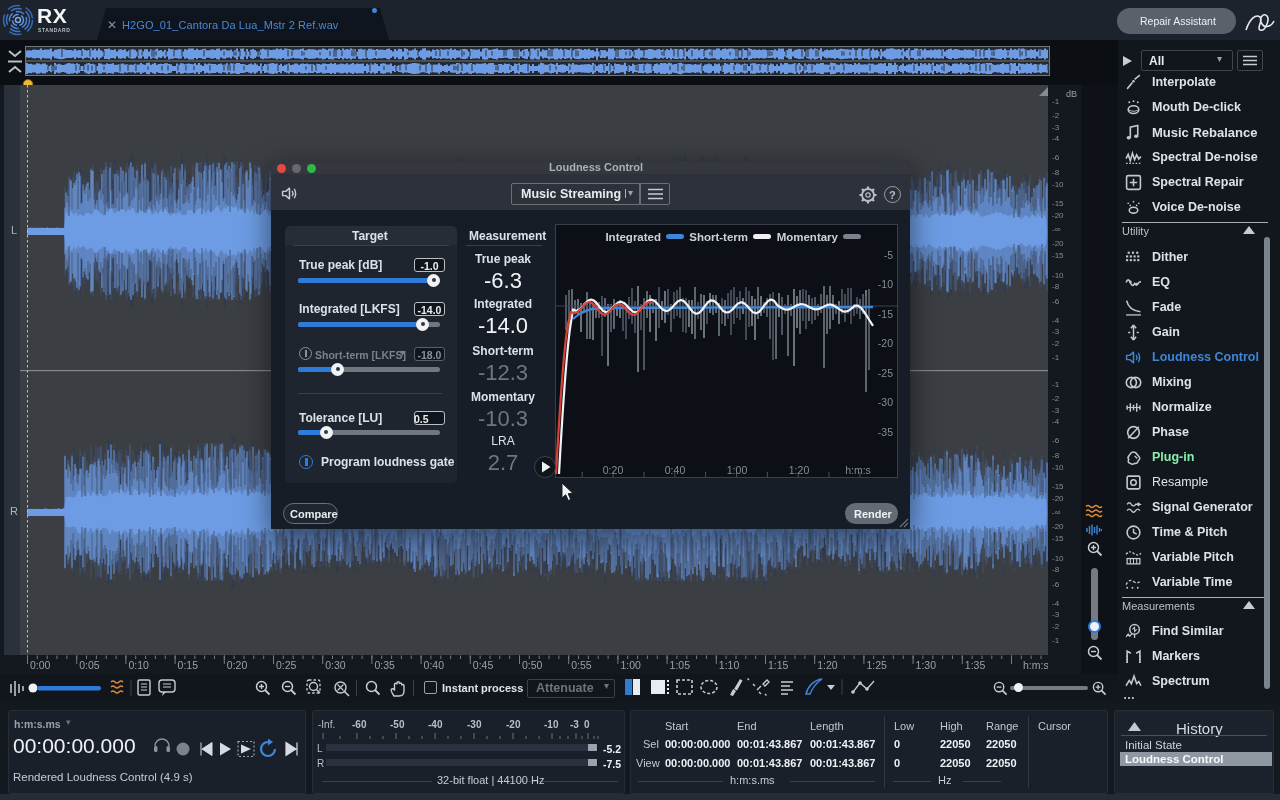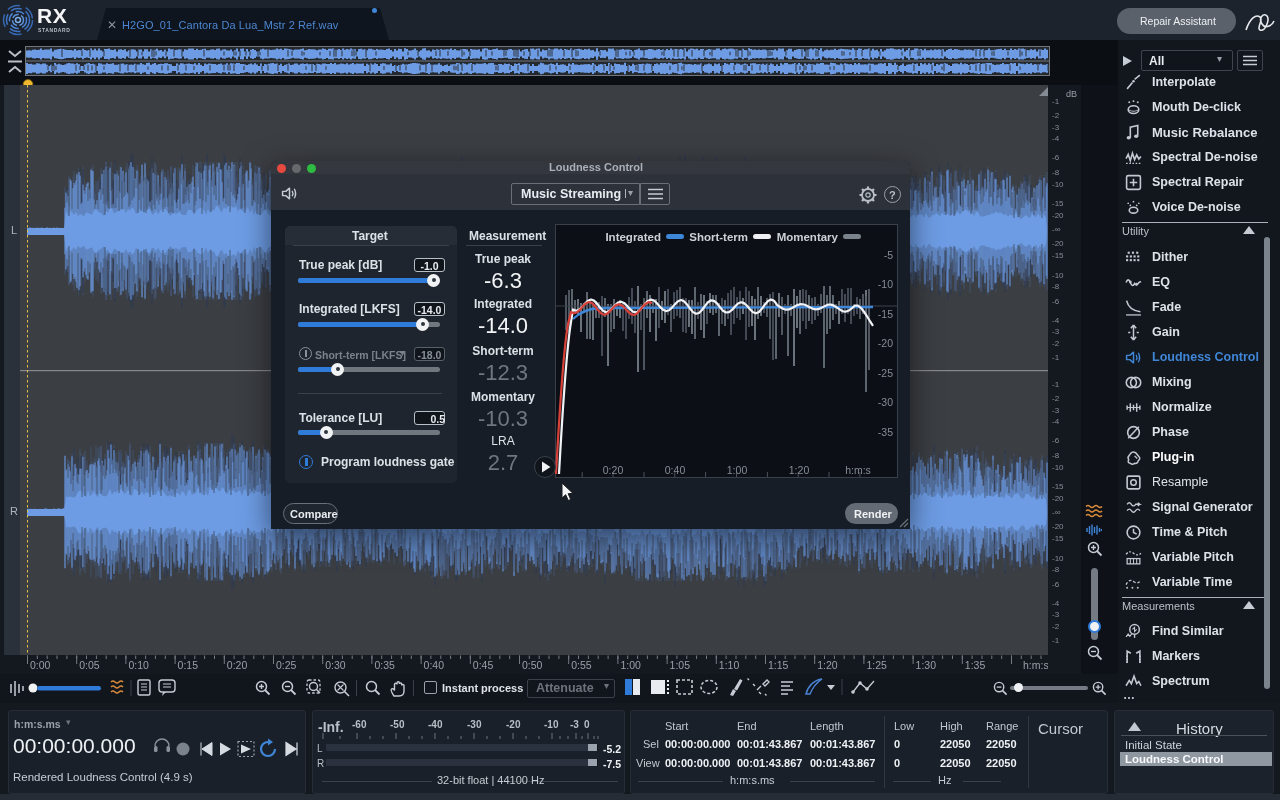--- a/index.html
+++ b/index.html
@@ -281,21 +281,21 @@
 <div class="t" style="left:1152px;top:400px;font-size:12.5px;font-weight:700;color:#dde2e8">Normalize</div>
 <svg class="abs" width="17" height="17" viewBox="0 0 16 16" style="left:1125px;top:424px">
       <circle cx="8" cy="8" r="5.5" fill="none" stroke="#c3c9d1" stroke-width="1.5"></circle>
       <path d="M3 13.5 L13 2.5" stroke="#c3c9d1" stroke-width="1.4"></path>
     </svg>
 <div class="t" style="left:1152px;top:425px;font-size:12.5px;font-weight:700;color:#dde2e8">Phase</div>
 <svg class="abs" width="17" height="17" viewBox="0 0 16 16" style="left:1125px;top:449px">
       <path d="M4 6 Q2 8 3.5 10 Q2 13 5 13.5 Q7 15 9 13.5 Q12 14 12.5 11 Q15 9 13 7 L10 3.5 Q7 2 5.5 4 Z" fill="none" stroke="#c3c9d1" stroke-width="1.4"></path>
       <path d="M9 6.5 L11.5 9" stroke="#c3c9d1" stroke-width="1.2"></path>
     </svg>
-<div class="t" style="left:1152px;top:450px;font-size:12.5px;font-weight:700;color:#ffffff">Plug-in</div>
+<div class="t" style="left:1152px;top:450px;font-size:12.5px;font-weight:700;color:#86efac">Plug-in</div>
 <svg class="abs" width="17" height="17" viewBox="0 0 16 16" style="left:1125px;top:474px">
       <rect x="2" y="2" width="12" height="12" rx="1.5" fill="none" stroke="#c3c9d1" stroke-width="1.5"></rect>
       <circle cx="8" cy="8" r="2.6" fill="none" stroke="#c3c9d1" stroke-width="1.4"></circle>
     </svg>
 <div class="t" style="left:1152px;top:475px;font-size:12.5px;font-weight:400;color:#dde2e8">Resample</div>
 <svg class="abs" width="17" height="17" viewBox="0 0 16 16" style="left:1125px;top:499px">
       <path d="M2 5 Q4 2 6 5 T10 5 L14 5 L12 3.5 M14 5 L12 6.5" stroke="#c3c9d1" stroke-width="1.3" fill="none"></path>
       <path d="M2 11 Q4 8 6 11 T10 11 T14 11" stroke="#c3c9d1" stroke-width="1.3" fill="none"></path>
     </svg>
 <div class="t" style="left:1152px;top:500px;font-size:12.5px;font-weight:700;color:#dde2e8">Signal Generator</div>
@@ -439,21 +439,21 @@
 <circle cx="31" cy="11" r="6.5" fill="#7a828c"></circle>
 <path d="M49 4.5 v13 M60 4.5 L50 11 L60 17.5 Z" fill="#d6dbe1" stroke="#d6dbe1" stroke-width="1"></path>
 <path d="M68 4.5 L79 11 L68 17.5 Z" fill="#d6dbe1"></path>
 <rect x="86" y="3.5" width="16" height="15" fill="none" stroke="#9aa1a9" stroke-width="1.2" stroke-dasharray="2,2"></rect>
 <path d="M89 6.5 L99 11 L89 15.5 Z" fill="#d6dbe1"></path>
 <path d="M116 4 a7 7 0 1 0 7 7" fill="none" stroke="#3f86d6" stroke-width="2.2"></path>
 <path d="M116 0.5 l5 3.5 l-5 3.5 z" fill="#3f86d6"></path>
 <path d="M134 4.5 L144 11 L134 17.5 Z M145 4.5 v13" fill="#d6dbe1" stroke="#d6dbe1" stroke-width="1.2"></path>
 </svg>
 <div class="abs" style="left:312px;top:710px;width:313px;height:84px;background:#1a202a;border:1px solid #262d37;border-radius:3px"></div>
-<div class="t" style="left:318px;top:719px;font-size:14px;font-weight:700;color:#b9bfc7">-Inf.</div>
+<div class="t" style="left:318px;top:719px;font-size:10px;font-weight:400;color:#b9bfc7">-Inf.</div>
 <div class="t" style="left:352px;top:719px;font-size:10px;font-weight:700;color:#b9bfc7">-60</div>
 <div class="t" style="left:390px;top:719px;font-size:10px;font-weight:700;color:#b9bfc7">-50</div>
 <div class="t" style="left:428px;top:719px;font-size:10px;font-weight:700;color:#b9bfc7">-40</div>
 <div class="t" style="left:467px;top:719px;font-size:10px;font-weight:700;color:#b9bfc7">-30</div>
 <div class="t" style="left:506px;top:719px;font-size:10px;font-weight:700;color:#b9bfc7">-20</div>
 <div class="t" style="left:544px;top:719px;font-size:10px;font-weight:700;color:#b9bfc7">-10</div>
 <div class="t" style="left:570px;top:719px;font-size:10px;font-weight:700;color:#b9bfc7">-3</div>
 <div class="t" style="left:584px;top:719px;font-size:10px;font-weight:700;color:#b9bfc7">0</div>
 <svg class="abs" width="290" height="10" viewBox="0 0 290 10" style="left:320px;top:733px">
       <g stroke="#6c737b" stroke-width="1">
@@ -475,21 +475,21 @@
 <div class="t" style="left:437px;top:774px;font-size:11px;color:#c6ccd3">32-bit float | 44100 Hz</div>
 <div class="abs" style="left:630px;top:710px;width:478px;height:84px;background:#1a202a;border:1px solid #262d37;border-radius:3px"></div>
 <div class="abs" style="left:884px;top:716px;width:1px;height:72px;background:#303742"></div>
 <div class="abs" style="left:1028px;top:716px;width:1px;height:72px;background:#303742"></div>
 <div class="t" style="left:665px;top:720px;font-size:11px;color:#c2c8cf">Start</div>
 <div class="t" style="left:737px;top:720px;font-size:11px;color:#c2c8cf">End</div>
 <div class="t" style="left:810px;top:720px;font-size:11px;color:#c2c8cf">Length</div>
 <div class="t" style="left:894px;top:720px;font-size:11px;color:#c2c8cf">Low</div>
 <div class="t" style="left:940px;top:720px;font-size:11px;color:#c2c8cf">High</div>
 <div class="t" style="left:986px;top:720px;font-size:11px;color:#c2c8cf">Range</div>
-<div class="t" style="left:1038px;top:720px;font-size:15px;color:#c2c8cf">Cursor</div>
+<div class="t" style="left:1038px;top:720px;font-size:11px;color:#c2c8cf">Cursor</div>
 <div class="t" style="left:643px;top:738px;font-size:11px;color:#c2c8cf">Sel</div>
 <div class="t" style="left:636px;top:757px;font-size:11px;color:#c2c8cf">View</div>
 <div class="t" style="left:665px;top:738px;font-size:11px;font-weight:700;color:#eef1f4">00:00:00.000</div>
 <div class="t" style="left:737px;top:738px;font-size:11px;font-weight:700;color:#eef1f4">00:01:43.867</div>
 <div class="t" style="left:810px;top:738px;font-size:11px;font-weight:700;color:#eef1f4">00:01:43.867</div>
 <div class="t" style="left:894px;top:738px;font-size:11px;font-weight:700;color:#eef1f4">0</div>
 <div class="t" style="left:940px;top:738px;font-size:11px;font-weight:700;color:#eef1f4">22050</div>
 <div class="t" style="left:986px;top:738px;font-size:11px;font-weight:700;color:#eef1f4">22050</div>
 <div class="t" style="left:665px;top:757px;font-size:11px;font-weight:700;color:#eef1f4">00:00:00.000</div>
 <div class="t" style="left:737px;top:757px;font-size:11px;font-weight:700;color:#eef1f4">00:01:43.867</div>
@@ -566,21 +566,21 @@
 <div class="t" style="left:400px;top:347px;font-size:10px;color:#7a828c">▾</div>
 <div class="abs" style="left:414px;top:347px;width:31px;height:14px;border:1px solid #5a6068;border-radius:3px;background:#10151c"></div>
     <div class="t" style="left:414px;top:349px;width:31px;text-align:center;font-size:10.5px;font-weight:700;color:#8a9098">-18.0</div>
 <div class="abs" style="left:298px;top:367px;width:142px;height:5px;border-radius:2.5px;background:#70777f"></div>
     <div class="abs" style="left:298px;top:367px;width:40px;height:5px;border-radius:2.5px;background:#2f7bd9"></div>
     <div class="abs" style="left:331px;top:363px;width:13px;height:13px;border-radius:50%;background:#f0f2f4"></div>
     <div class="abs" style="left:336px;top:367px;width:4px;height:4px;border-radius:50%;background:#30363e"></div>
 <div class="abs" style="left:298px;top:393px;width:144px;height:1px;background:#3a404a"></div>
 <div class="t" style="left:299px;top:411px;font-size:12px;font-weight:700;color:#dce1e7">Tolerance [LU]</div>
 <div class="abs" style="left:414px;top:411px;width:31px;height:14px;border:1px solid #b9bfc7;border-radius:3px;background:#10151c"></div>
-    <div class="t" style="left:414px;top:413px;width:31px;text-align:right;font-size:10.5px;font-weight:700;color:#e8ecf0">0.5</div>
+    <div class="t" style="left:414px;top:413px;width:31px;text-align:left;font-size:10.5px;font-weight:700;color:#e8ecf0">0.5</div>
 <div class="abs" style="left:298px;top:430px;width:142px;height:5px;border-radius:2.5px;background:#70777f"></div>
     <div class="abs" style="left:298px;top:430px;width:28px;height:5px;border-radius:2.5px;background:#2f7bd9"></div>
     <div class="abs" style="left:320px;top:426px;width:13px;height:13px;border-radius:50%;background:#f0f2f4"></div>
     <div class="abs" style="left:324px;top:430px;width:4px;height:4px;border-radius:50%;background:#30363e"></div>
 <div class="abs" style="left:299px;top:455px;width:14px;height:14px;border-radius:50%;border:1.8px solid #2f7bd9"></div>
 <div class="abs" style="left:305px;top:458px;width:2.5px;height:8px;background:#2f7bd9"></div>
 <div class="t" style="left:321px;top:455px;font-size:12px;font-weight:700;color:#dce1e7">Program loudness gate</div>
 <div class="t" style="left:469px;top:229px;font-size:12px;font-weight:700;color:#dce1e7">Measurement</div>
 <div class="abs" style="left:466px;top:245px;width:76px;height:1px;background:#3a404a"></div>
 <div class="t" style="left:503px;top:252px;font-size:12px;font-weight:700;color:#dce1e7;transform:translateX(-50%)">True peak</div>

